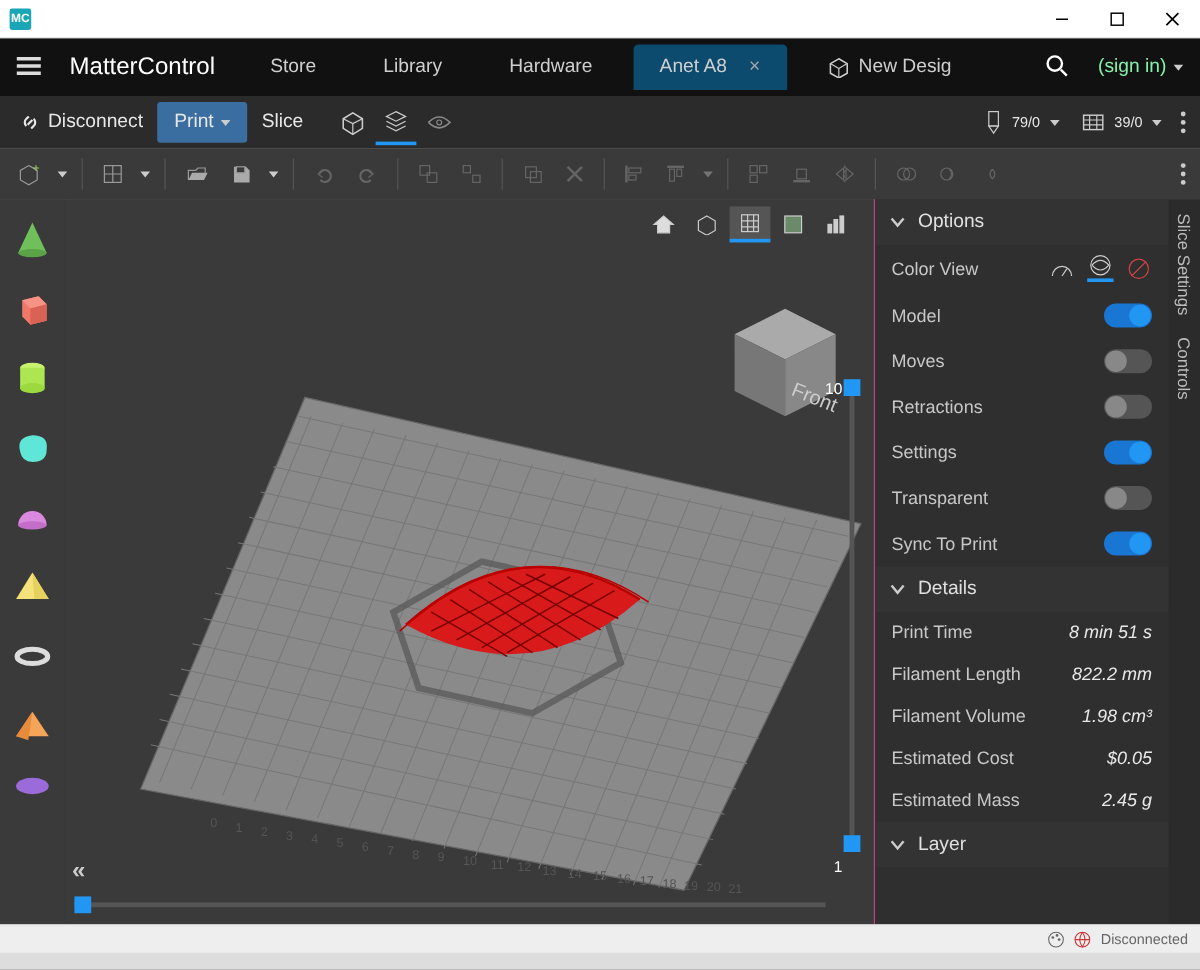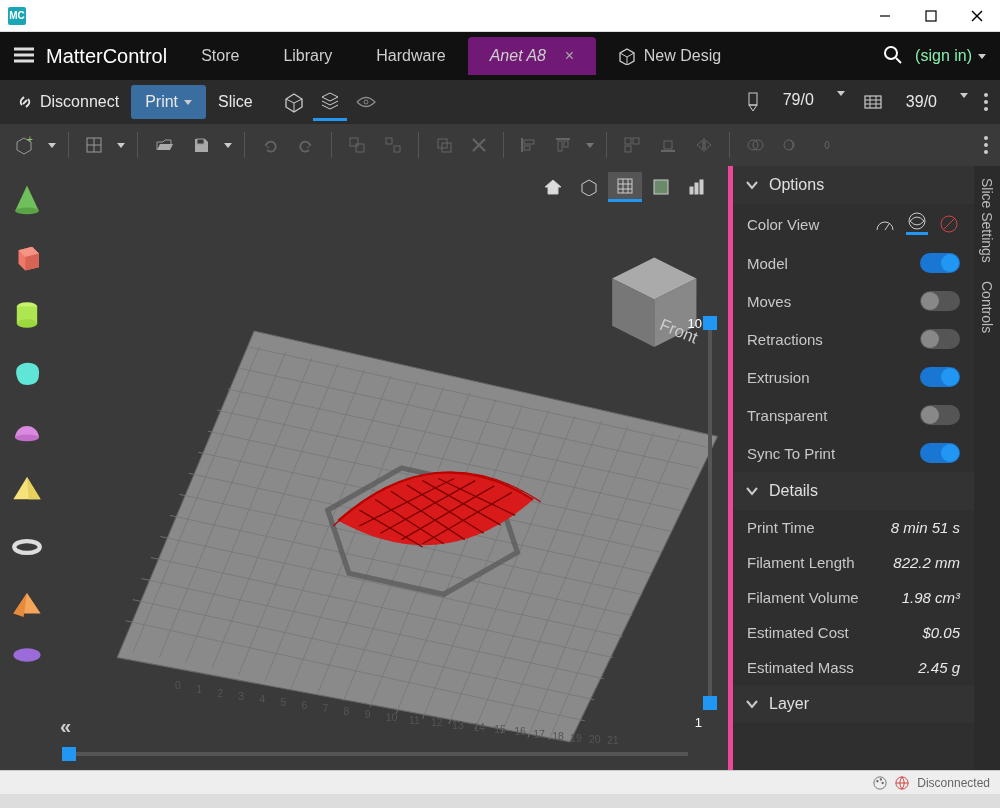--- a/index.html
+++ b/index.html
@@ -7,42 +7,42 @@
   
   
   .titlebar { height: 32px; background: #fff; display: flex; align-items: center; padding: 0 0 0 8px; color: #000; border-bottom: 1px solid #ddd; }
   .titlebar .app-icon { width: 18px; height: 18px; background: #1aa6b7; color: #fff; font-size: 10px; display: flex; align-items: center; justify-content: center; font-weight: bold; border-radius: 2px; margin-right: 8px; }
   .titlebar .title-text { font-size: 13px; flex: 0 0 auto; }
   .titlebar .spacer { flex: 1; }
   .titlebar .winbtn { width: 46px; height: 32px; display: flex; align-items: center; justify-content: center; cursor: pointer; }
   .titlebar .winbtn svg { stroke: #000; }
   
   
-  .topbar { height: 48px; background: #111; display: flex; align-items: center; padding: 0 8px 0 6px; gap: 0; }
+  .topbar { height: 48px; background: #111; display: flex; align-items: center; padding: 0 8px 0 6px; gap: 12px; }
   .hamburger { padding: 6px; cursor: pointer; }
   .hamburger svg { stroke: #ddd; }
   .brand { color: #fff; font-size: 20px; margin: 0 12px 0 4px; }
   .top-tab { padding: 10px 22px; color: #cfcfcf; cursor: pointer; font-size: 16px; }
-  .top-tab.active { background: #701a75; border-radius: 4px 4px 0 0; font-style: italic; }
+  .top-tab.active { background: #0c4a6e; border-radius: 4px 4px 0 0; }
   .top-tab .x { margin-left: 14px; color: #aaa; }
   .icon-tab { display:flex; align-items:center; gap:8px; }
   .icon-tab svg { stroke:#ccc; fill:none; }
   .search-btn { padding: 6px; cursor: pointer; }
   .signin { color: #86efac; font-size: 16px; padding: 0 6px; display:flex; align-items:center; gap:6px; }
   .caret-down { width:0; height:0; border-left:4px solid transparent; border-right:4px solid transparent; border-top:5px solid #ccc; }
   
   
   .actionbar { height: 44px; background: #2b2b2b; display: flex; align-items: center; padding: 0 6px; gap: 2px; }
   .abtn { padding: 6px 10px; cursor: pointer; display:flex; align-items:center; gap:6px; color:#e8e8e8; font-size:16px; }
   .abtn.link svg { stroke:#e8e8e8; }
   .abtn.primary { background:#3b6ea0; border-radius:3px; padding:8px 14px; }
   .abtn-icon { padding:6px; cursor:pointer; display:flex; align-items:center; }
   .abtn-icon.sel { border-bottom:3px solid #2196f3; }
   .ab-spacer { flex:1; }
-  .status-chip { display:flex; align-items:flex-start; gap:23px; padding:4px 8px; color:#e8e8e8; font-size:16px; }
+  .status-chip { display:flex; align-items:center; gap:8px; padding:4px 8px; color:#e8e8e8; font-size:12px; }
   .vert-dots { display:flex; flex-direction:column; gap:3px; padding:6px; cursor:pointer; }
   .vert-dots span { width:4px; height:4px; background:#ccc; border-radius:50%; }
   
   
   .toolbar { height: 42px; background: #3a3a3a; display: flex; align-items: center; padding: 0 6px; gap: 2px; }
   .tb-btn { padding: 6px 8px; cursor:pointer; display:flex; align-items:center; justify-content:center; min-width: 28px; height: 30px; }
   .tb-sep { width:1px; height:26px; background:#555; margin:0 6px; }
   .tb-btn svg { stroke:#999; fill:none; }
   .tb-btn.dim svg { opacity:.45; }
   
@@ -63,21 +63,21 @@
   .layer-slider-v .handle-bot { position:absolute; bottom:0; width:14px; height:14px; background:#2196f3; left:-5px; }
   .layer-num-top { position:absolute; right:26px; top:150px; color:#fff; font-size:13px; }
   .layer-num-bot { position:absolute; right:26px; bottom:40px; color:#fff; font-size:13px; }
   
   .layer-slider-h { position:absolute; left:8px; right:40px; bottom:10px; height:12px; display:flex; align-items:center; }
   .layer-slider-h .track { height:4px; flex:1; background:#555; position:relative; }
   .layer-slider-h .handle { position:absolute; left:0; top:-5px; width:14px; height:14px; background:#2196f3; }
   
   .collapse-btn { position:absolute; left:6px; bottom:32px; cursor:pointer; color:#ccc; font-size:20px; font-weight:bold;}
   
-  .right-panel { width: 246px; background:#2f2f2f; border-left:5px solid #ec4899; display:flex; flex-direction:column; overflow:hidden; }
+  .right-panel { width: 246px; background:#2f2f2f; border-left:1px solid #ec4899; display:flex; flex-direction:column; overflow:hidden; }
   .section-head { padding:10px 12px; display:flex; align-items:center; gap:10px; background:#333; color:#e0e0e0; font-size:16px; cursor:pointer; }
   .section-head svg { stroke:#ccc; }
   .opt-row { padding:9px 14px; display:flex; align-items:center; color:#c8c8c8; font-size:15px; }
   .opt-row .lbl { flex:1; }
   .toggle { width:40px; height:20px; border-radius:10px; background:#555; position:relative; cursor:pointer; }
   .toggle .knob { width:18px; height:18px; border-radius:50%; background:#888; position:absolute; top:1px; left:1px; transition:.15s; }
   .toggle.on { background:#1976d2; }
   .toggle.on .knob { left:21px; background:#2196f3; }
   .colorview-icons { display:flex; gap:10px; }
   .cv-ic { width:22px; height:22px; border-radius:50%; cursor:pointer; display:flex; align-items:center; justify-content:center; }
@@ -578,21 +578,21 @@
           <div class="knob"></div>
         </div>
       </div>
     <div class="opt-row">
         <span class="lbl">Retractions</span>
         <div class="toggle">
           <div class="knob"></div>
         </div>
       </div>
     <div class="opt-row">
-        <span class="lbl">Extrusion</span>
+        <span class="lbl">Settings</span>
         <div class="toggle on">
           <div class="knob"></div>
         </div>
       </div>
     <div class="opt-row">
         <span class="lbl">Transparent</span>
         <div class="toggle">
           <div class="knob"></div>
         </div>
       </div>

